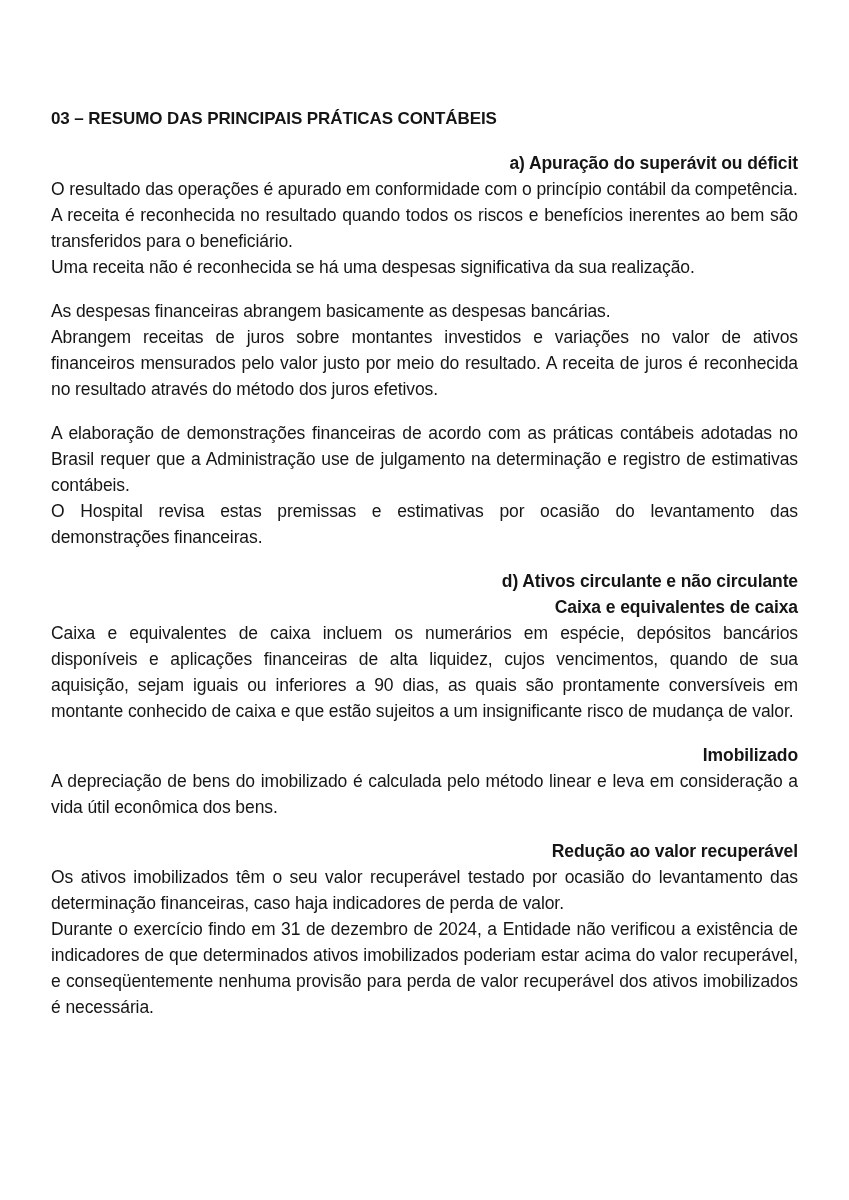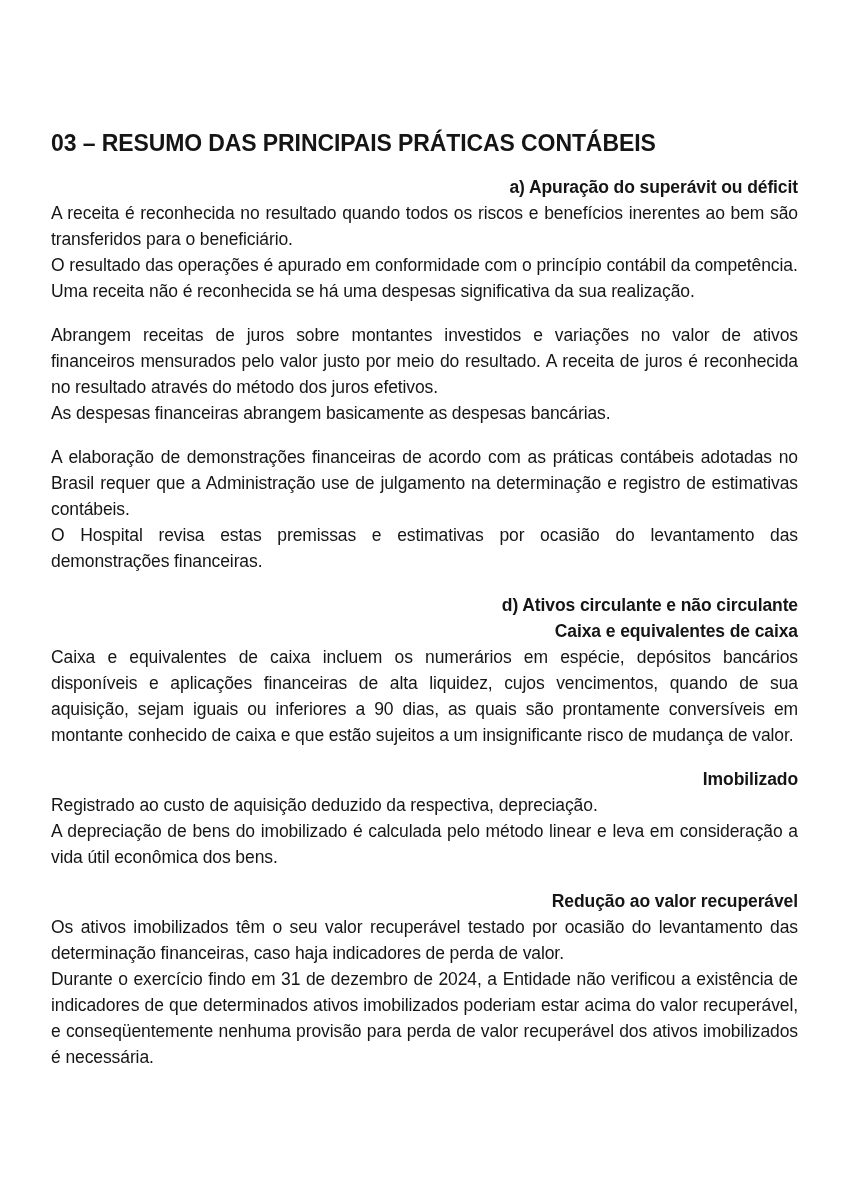--- a/index.html
+++ b/index.html
@@ -11,27 +11,26 @@
       color: #151515;
       overflow: hidden;
     }
     .page {
       width: 849px;
       height: 1200px;
       background: #ffffff;
       padding: 106px 51px 0 51px;
     }
     .doc-title {
-      font-size: 23px;
+      font-size: 17px;
       font-weight: bold;
       line-height: 26px;
       letter-spacing: -0.1px;
       margin-bottom: 18px;
       white-space: nowrap;
-      margin-top: 24px;
     }
     .block { margin-bottom: 18px; }
     .block-heading,
     .block-subheading {
       font-size: 17.5px;
       font-weight: bold;
       line-height: 26px;
       letter-spacing: -0.1px;
       text-align: right;
     }
@@ -45,44 +44,43 @@
   </style>
 </head>
 <body>
 
 <div class="page">
 
   <h1 class="doc-title">03 – RESUMO DAS PRINCIPAIS PRÁTICAS CONTÁBEIS</h1>
 
   <section class="block">
     <h2 class="block-heading">a) Apuração do superávit ou déficit</h2>
+    <p>O resultado das operações é apurado em conformidade com o princípio contábil da competência.</p>
     <p>A receita é reconhecida no resultado quando todos os riscos e benefícios inerentes ao bem são transferidos para o beneficiário.</p>
-    <p>O resultado das operações é apurado em conformidade com o princípio contábil da competência.</p>
     <p>Uma receita não é reconhecida se há uma despesas significativa da sua realização.</p>
   </section>
 
   <section class="block">
+    <p>As despesas financeiras abrangem basicamente as despesas bancárias.</p>
     <p>Abrangem receitas de juros sobre montantes investidos e variações no valor de ativos financeiros mensurados pelo valor justo por meio do resultado. A receita de juros é reconhecida no resultado através do método dos juros efetivos.</p>
-    <p>As despesas financeiras abrangem basicamente as despesas bancárias.</p>
   </section>
 
   <section class="block">
     <p>A elaboração de demonstrações financeiras de acordo com as práticas contábeis adotadas no Brasil requer que a Administração use de julgamento na determinação e registro de estimativas contábeis.</p>
     <p>O Hospital revisa estas premissas e estimativas por ocasião do levantamento das demonstrações financeiras.</p>
   </section>
 
   <section class="block">
     <h2 class="block-heading">d) Ativos circulante e não circulante</h2>
     <h3 class="block-subheading">Caixa e equivalentes de caixa</h3>
     <p>Caixa e equivalentes de caixa incluem os numerários em espécie, depósitos bancários disponíveis e aplicações financeiras de alta liquidez, cujos vencimentos, quando de sua aquisição, sejam iguais ou inferiores a 90 dias, as quais são prontamente conversíveis em montante conhecido de caixa e que estão sujeitos a um insignificante risco de mudança de valor.</p>
   </section>
 
   <section class="block">
     <h3 class="block-subheading">Imobilizado</h3>
-    <p>Registrado ao custo de aquisição deduzido da respectiva, depreciação.</p>
     <p>A depreciação de bens do imobilizado é calculada pelo método linear e leva em consideração a vida útil econômica dos bens.</p>
   </section>
 
   <section class="block">
     <h3 class="block-subheading">Redução ao valor recuperável</h3>
     <p>Os ativos imobilizados têm o seu valor recuperável testado por ocasião do levantamento das determinação financeiras, caso haja indicadores de perda de valor.</p>
     <p>Durante o exercício findo em 31 de dezembro de 2024, a Entidade não verificou a existência de indicadores de que determinados ativos imobilizados poderiam estar acima do valor recuperável, e conseqüentemente nenhuma provisão para perda de valor recuperável dos ativos imobilizados é necessária.</p>
   </section>
 
 </div>

